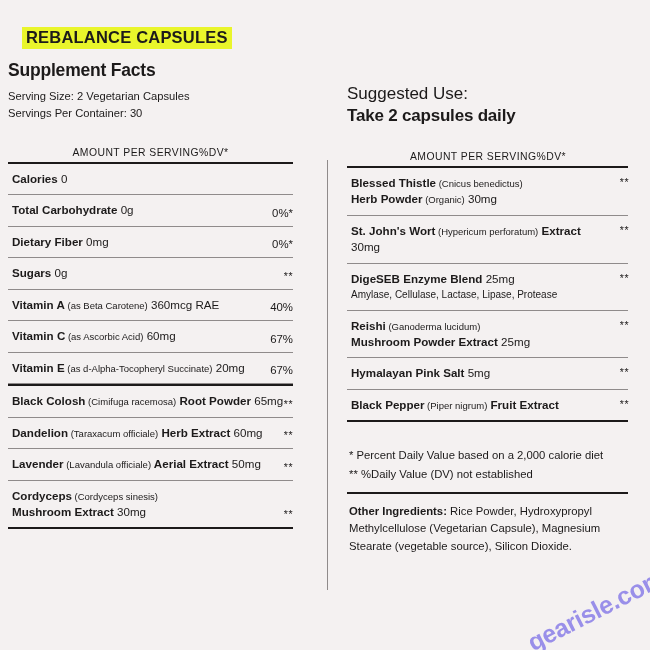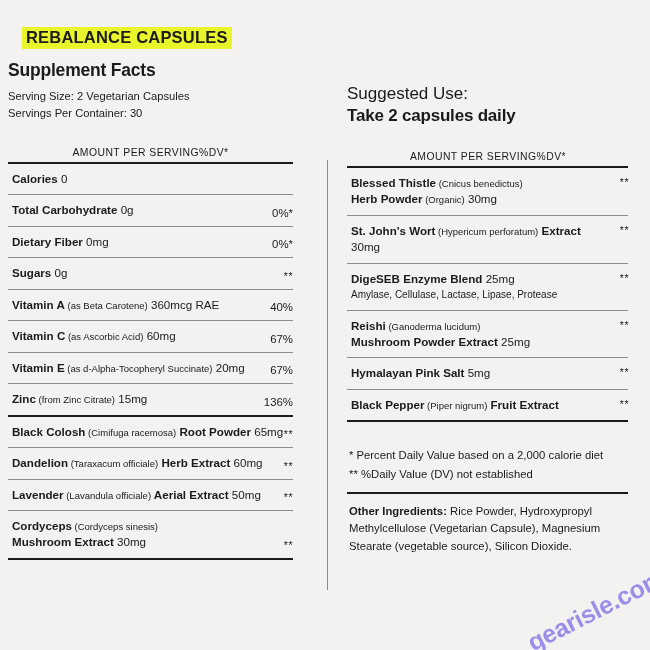--- a/index.html
+++ b/index.html
@@ -226,26 +226,20 @@
           </div>
         </div>
         <div class="rule-thin"></div>
         <div class="rowwrap">
           <div class="row">
             <div class="text"><span class="nm">Vitamin E</span><span class="latin"> (as d-Alpha-Tocopheryl Succinate)</span><span class="amt">  20mg</span></div>
             <div class="dv">67%</div>
           </div>
         </div>
         <div class="rule-thin"></div>
-        <div class="rowwrap">
-          <div class="row">
-            <div class="text"><span class="nm">Zinc</span><span class="latin"> (from Zinc Citrate)</span><span class="amt">  15mg</span></div>
-            <div class="dv">136%</div>
-          </div>
-        </div>
       </div>
     <div class="rule-thick"></div>
     <div id="left-blend-rows">
         <div class="rowwrap">
           <div class="row">
             <div class="text"><span class="nm">Black Colosh</span><span class="latin"> (Cimifuga racemosa)</span><span class="nm"> Root Powder</span><span class="amt">  65mg</span></div>
             <div class="dv stars">**</div>
           </div>
         </div>
         <div class="rule-thin"></div>

